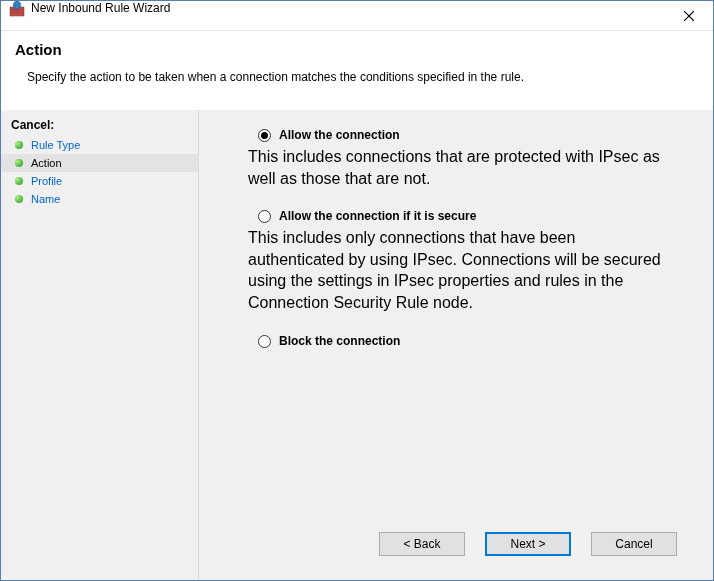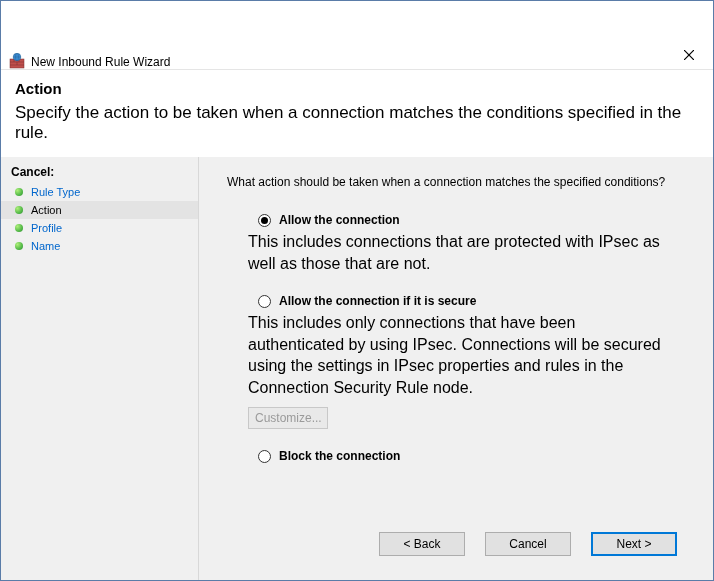--- a/index.html
+++ b/index.html
@@ -14,25 +14,24 @@
     width: 714px;
     height: 581px;
     border: 1px solid #5a7ca8;
     display: flex;
     flex-direction: column;
     background: #fff;
   }
   .titlebar {
     height: 30px;
     display: flex;
-    align-items: flex-end;
+    align-items: flex-start;
     padding: 0 2px 0 8px;
     background: #fff;
     border-bottom: 1px solid #e5e5e5;
-    margin-top: 39px;
   }
   .titlebar-icon {
     width: 16px; height: 16px;
     margin-right: 6px;
     flex-shrink: 0;
   }
   .titlebar-title {
     flex: 1;
     font-size: 12px;
   }
@@ -47,22 +46,22 @@
   .header {
     padding: 10px 14px 14px 14px;
     background: #fff;
   }
   .header h1 {
     margin: 0 0 6px 0;
     font-size: 15px;
     font-weight: bold;
   }
   .header p {
-    margin: 0;
-    font-size: 17px;
+    margin: 12px;
+    font-size: 12px;
   }
   .body {
     flex: 1;
     display: flex;
     background: #f0f0f0;
     min-height: 0;
   }
   .sidebar {
     width: 198px;
     background: #f0f0f0;
@@ -225,52 +224,50 @@
         <span class="step-bullet"></span>
         <span class="step-label step-link">Profile</span>
       </div>
       <div class="step">
         <span class="step-bullet"></span>
         <span class="step-label step-link">Name</span>
       </div>
     </div>
 
     <div class="main">
-      <div class="prompt">What action should be taken when a connection matches the specified conditions?</div>
 
       <div class="options">
 
         <div class="option">
           <div class="opt-row">
             <span class="radio checked"></span>
             <span class="opt-label">Allow the connection</span>
           </div>
           <div class="opt-desc">This includes connections that are protected with IPsec as well as those that are not.</div>
         </div>
 
         <div class="option">
           <div class="opt-row">
             <span class="radio"></span>
             <span class="opt-label">Allow the connection if it is secure</span>
           </div>
           <div class="opt-desc">This includes only connections that have been authenticated by using IPsec.  Connections will be secured using the settings in IPsec properties and rules in the Connection Security Rule node.</div>
-          <button class="customize-btn" disabled="">Customize...</button>
         </div>
 
         <div class="option">
           <div class="opt-row">
             <span class="radio"></span>
             <span class="opt-label">Block the connection</span>
           </div>
         </div>
 
       </div>
 
       <div class="footer">
         <button class="btn">&lt; Back</button>
+        <button class="btn default">Next &gt;</button>
         <button class="btn">Cancel</button>
-        <button class="btn default">Next &gt;</button>
       </div>
     </div>
 
   </div>
 
 </div>
 
 </body></html>

